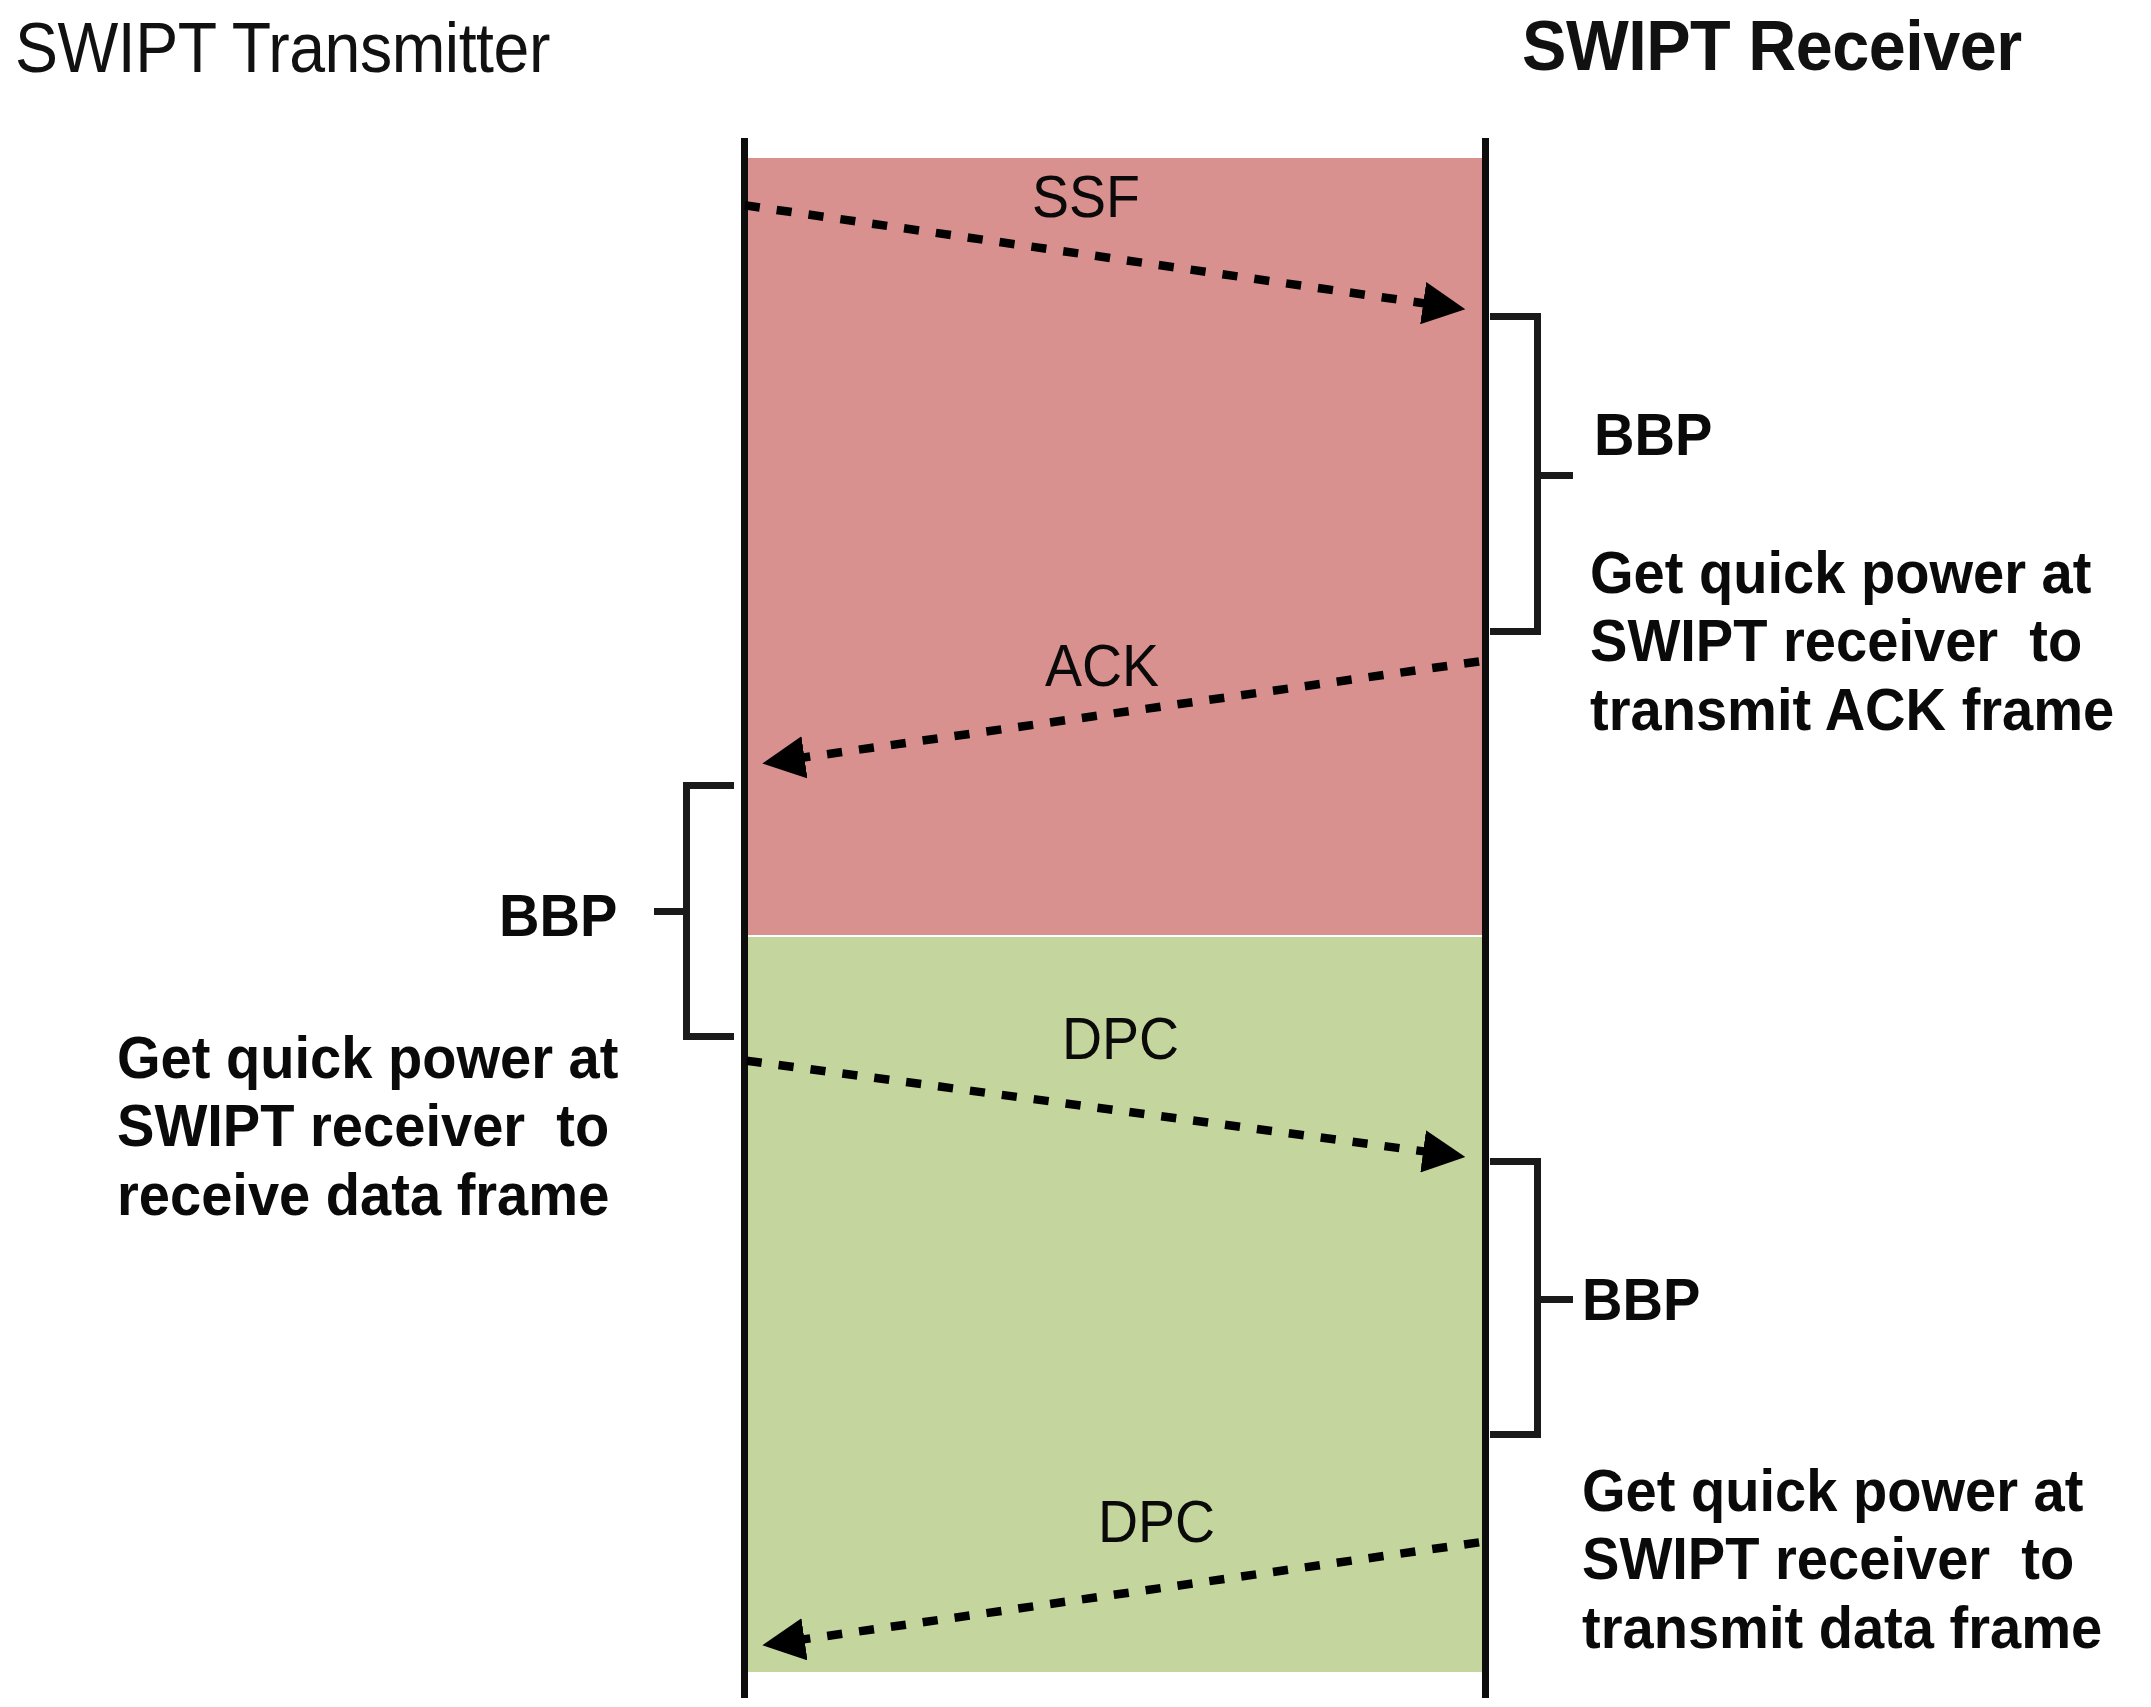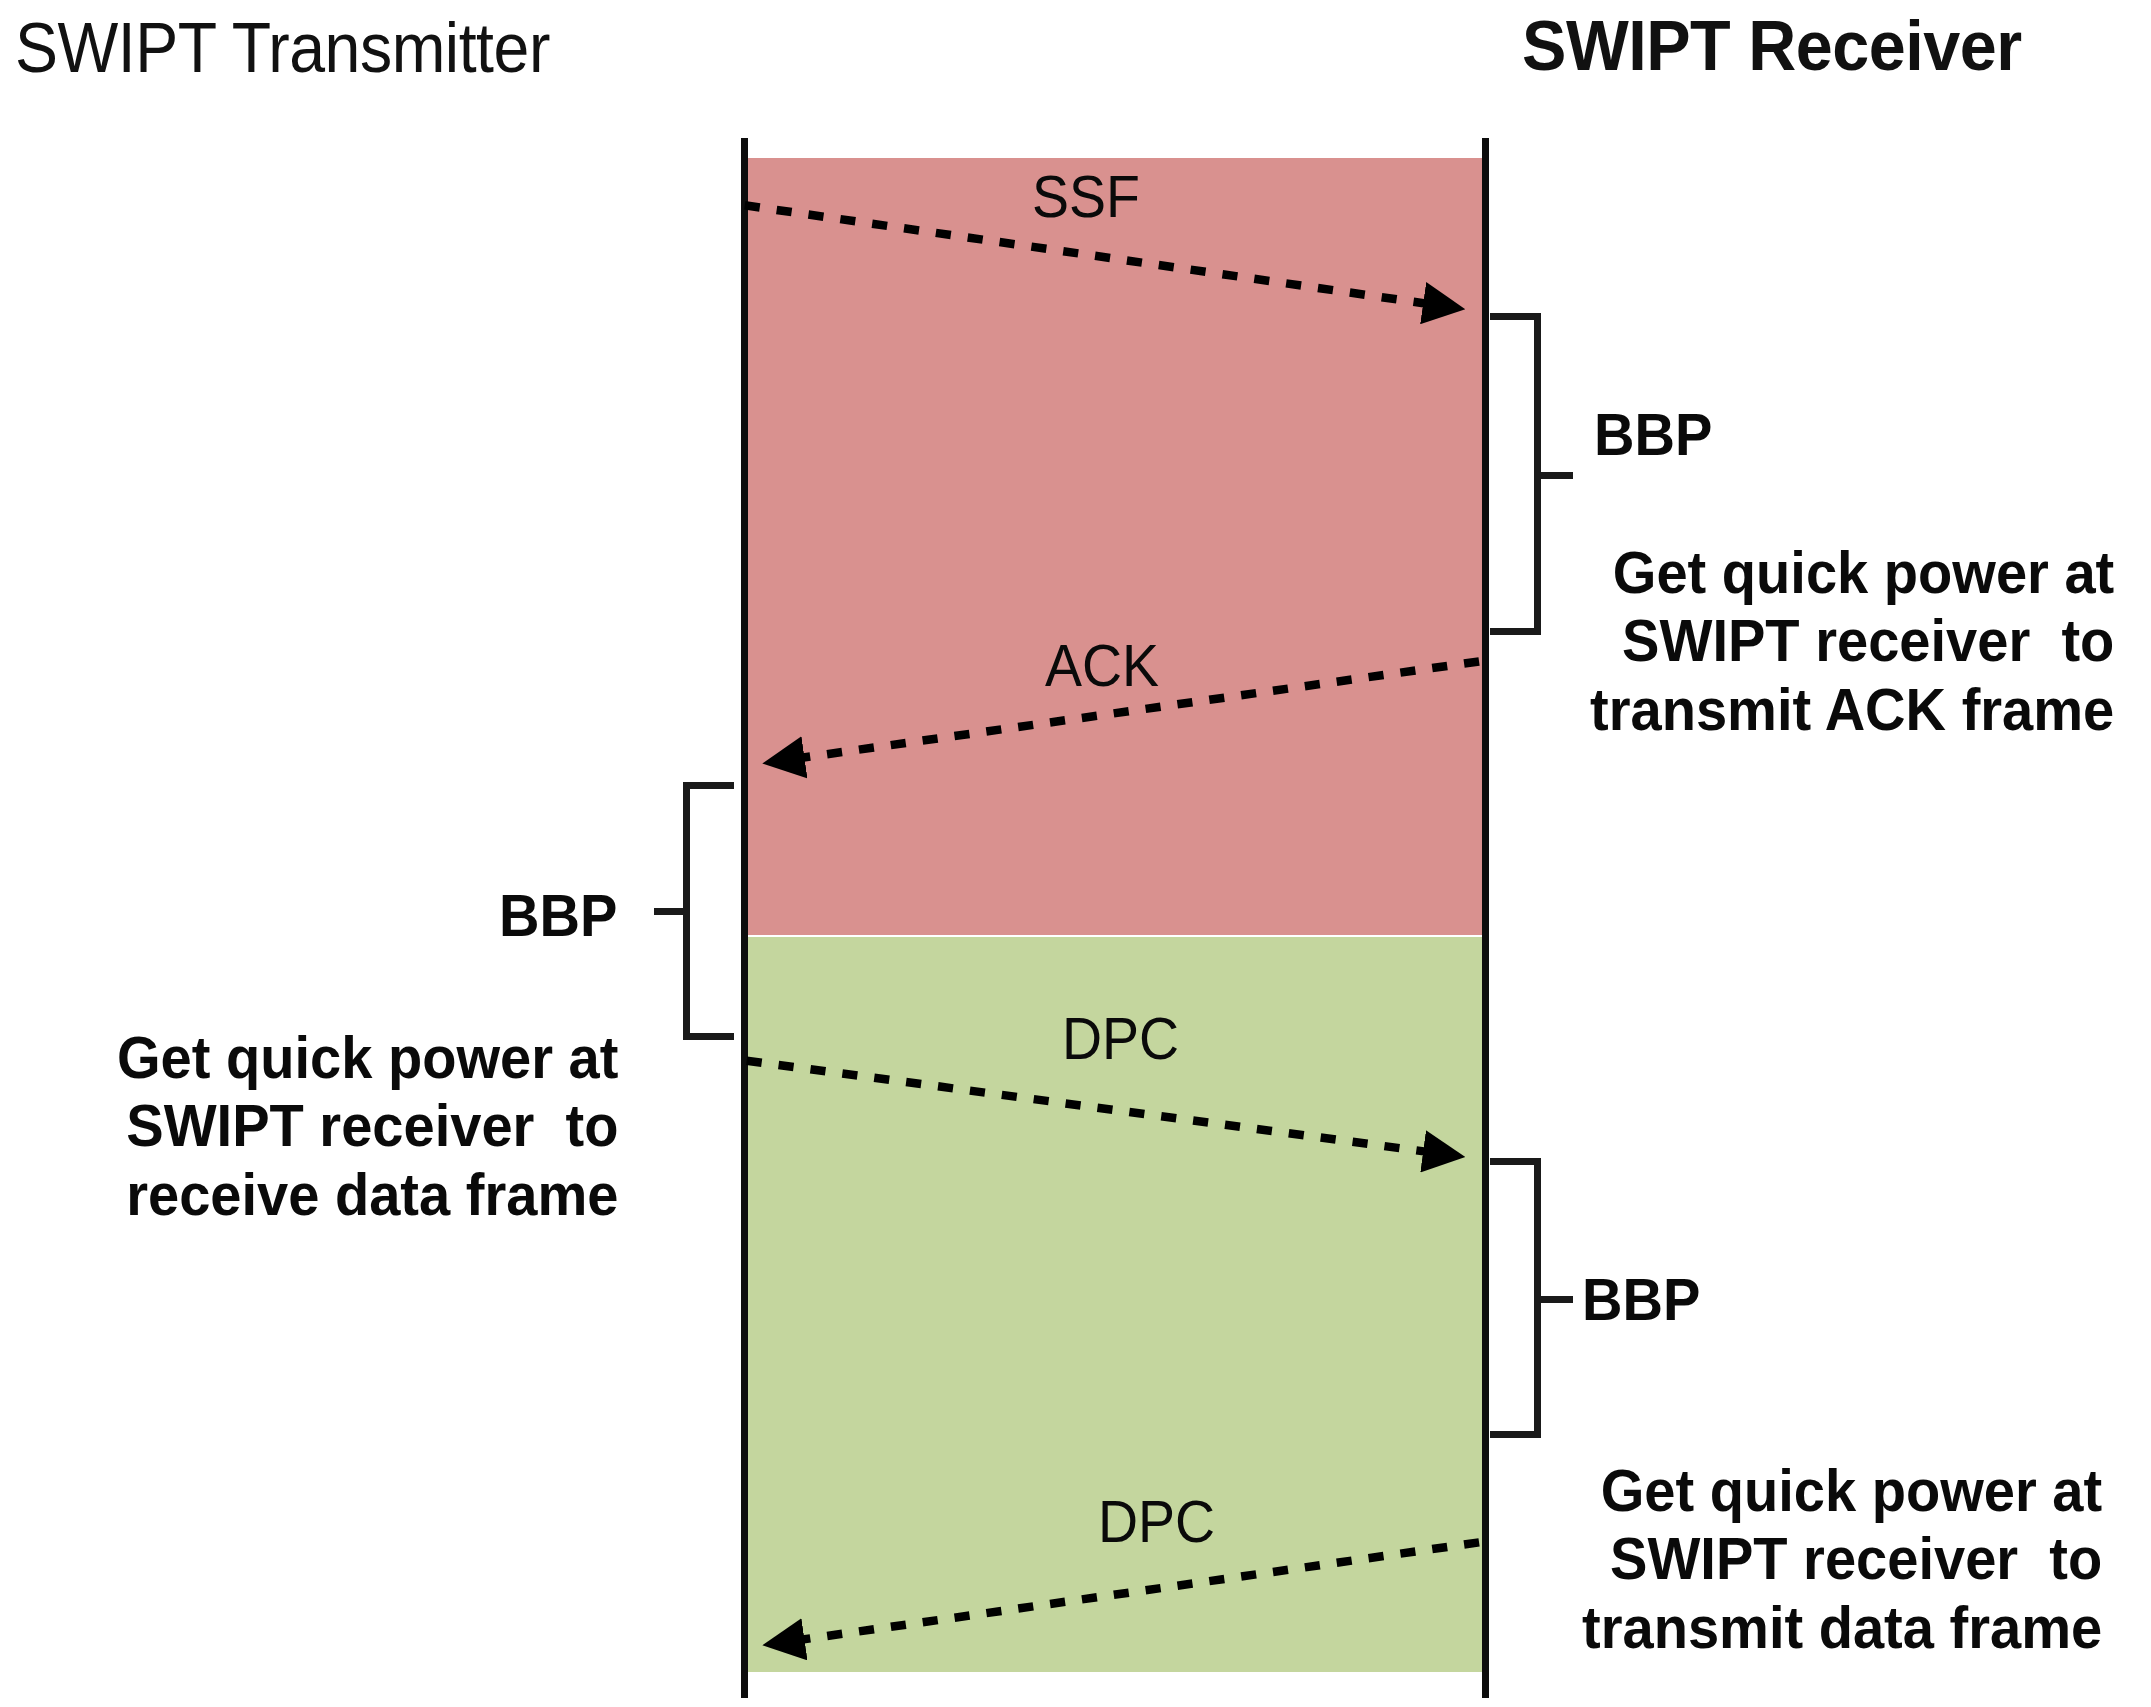--- a/index.html
+++ b/index.html
@@ -8,21 +8,20 @@
     background: #ffffff;
   }
   #canvas {
     position: relative;
     width: 2151px;
     height: 1707px;
     background: #ffffff;
     overflow: hidden;
     font-family: "Liberation Sans", sans-serif;
     color: #000000;
-    text-align: right;
   }
 
   
   .title {
     position: absolute;
     white-space: nowrap;
     color: #111111;
     font-weight: 400;
     letter-spacing: -0.5px;
   }

